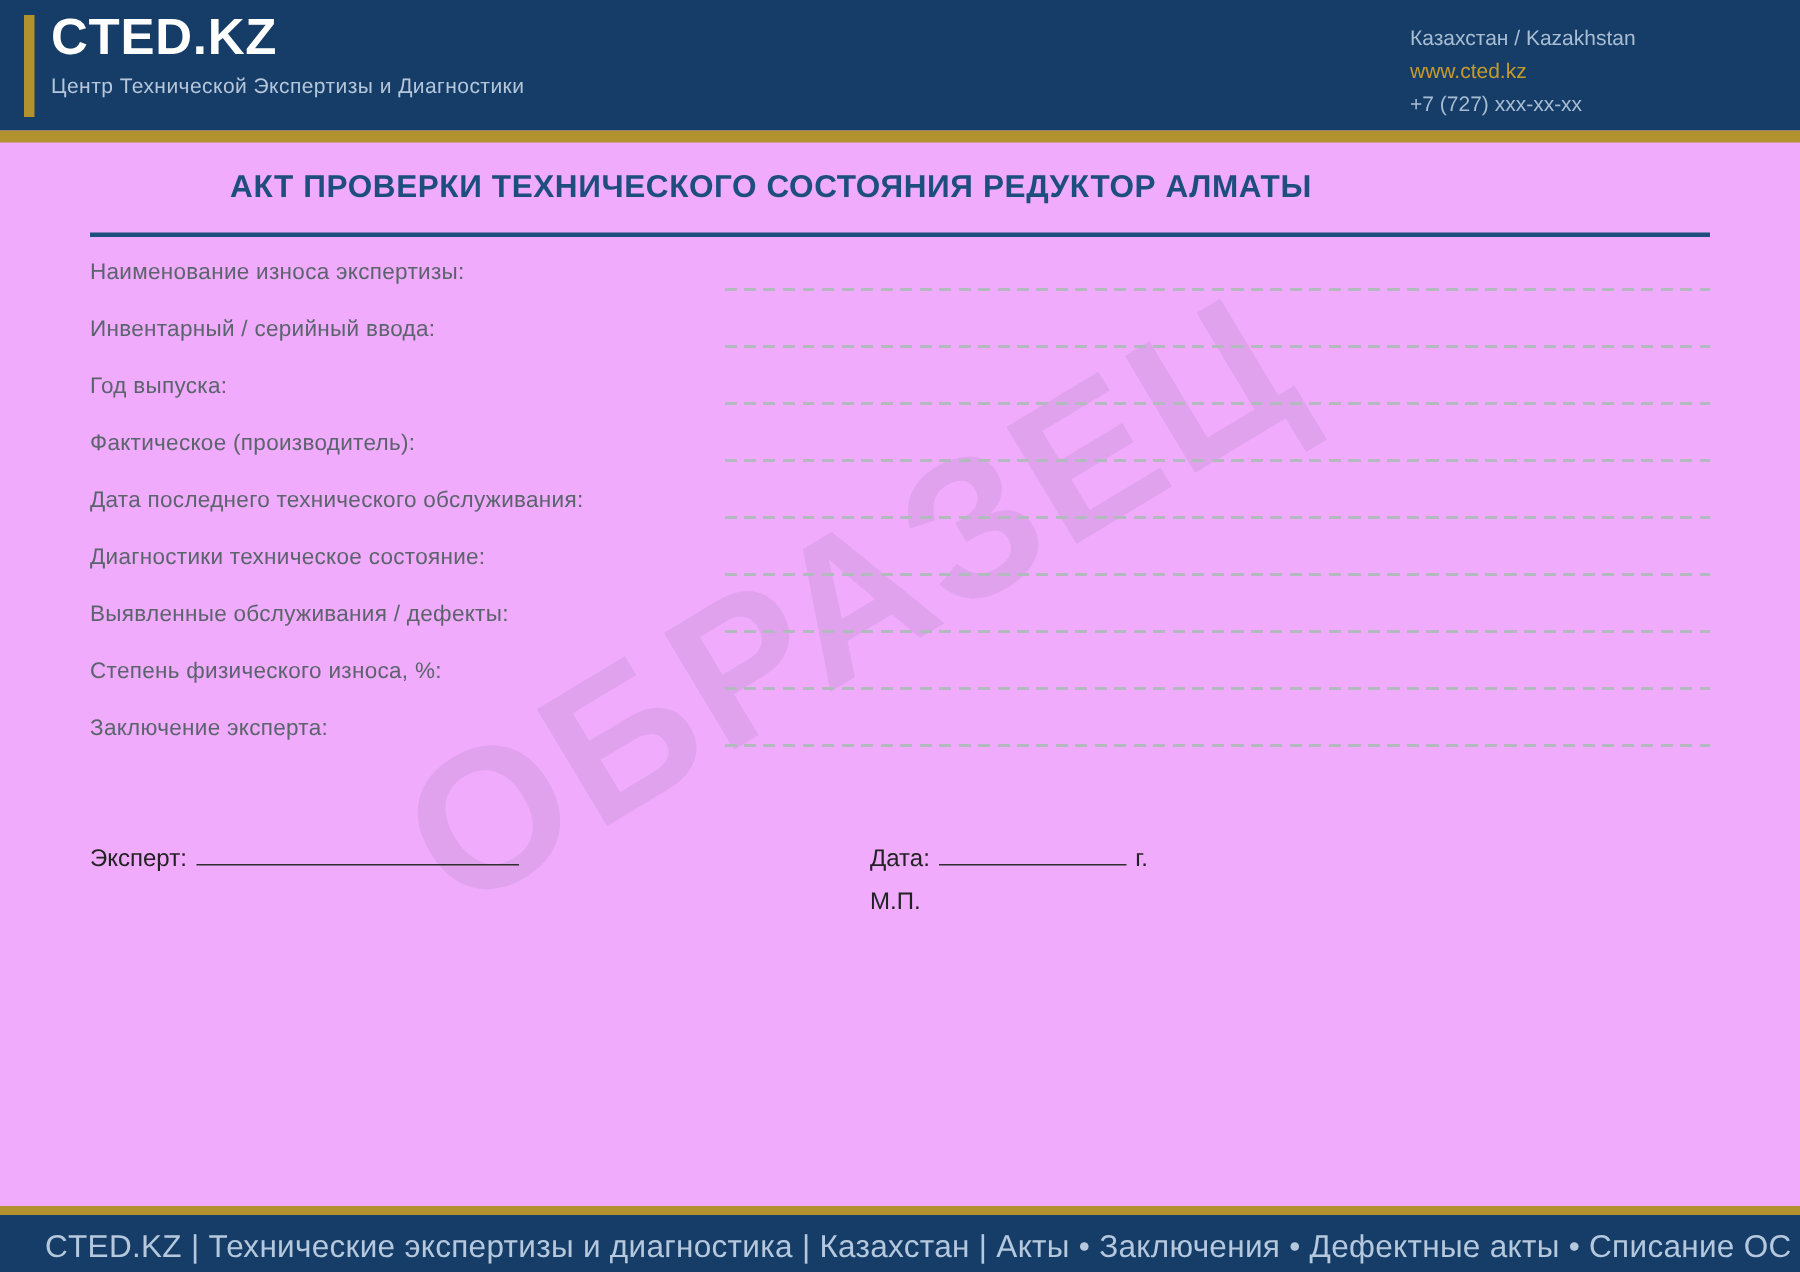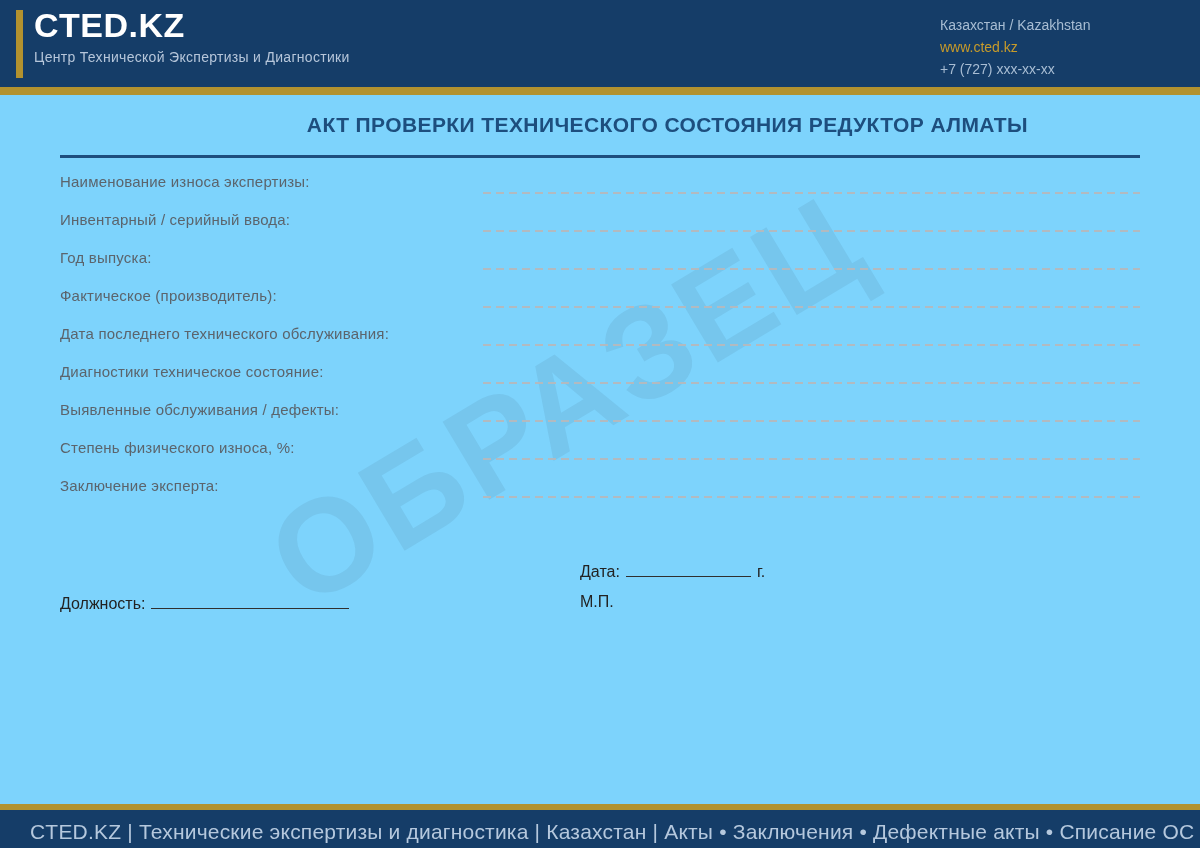--- a/index.html
+++ b/index.html
@@ -1,29 +1,29 @@
 <!DOCTYPE html>
 <html><head>
 <meta charset="utf-8">
 <style>
   html,body{margin:0;padding:0;background:#fff;}
   .page{
-    position:relative;width:1200px;height:848px;background:#7dd3fc;overflow:hidden;
+    position:relative;width:1200px;height:848px;background:#f0abfc;overflow:hidden;
     font-family:"Liberation Sans","DejaVu Sans",sans-serif;
   }
   
   .header{position:absolute;top:0;left:0;width:1200px;height:87px;background:#153d68;}
   .accent{position:absolute;left:16px;top:10px;width:7px;height:68px;background:#b2922f;}
   .logo{position:absolute;left:34px;top:6px;font-size:34px;font-weight:700;color:#ffffff;letter-spacing:.5px;}
   .subtitle{position:absolute;left:34px;top:49px;font-size:14px;color:#b6c6da;letter-spacing:.3px;}
   .contact{position:absolute;left:940px;top:14px;font-size:14px;line-height:22px;color:#a8bdd3;}
   .contact .link{color:#c79b2a;}
   .gold-band{position:absolute;top:87px;left:0;width:1200px;height:8px;background:#b2922f;}
   
-  .doc-title{position:absolute;top:113px;left:0;width:1028px;margin:0;text-align:right;
+  .doc-title{position:absolute;top:113px;left:0;width:1028px;margin:0;text-align:center;
     font-size:21px;font-weight:700;color:#1d4e7e;letter-spacing:.4px;}
   .title-rule{position:absolute;top:155px;left:60px;width:1080px;height:3px;background:#1d4e7e;}
   
   .watermark{position:absolute;left:567px;top:400px;transform:translate(-50%,-50%) rotate(-31deg);
     font-size:132px;font-weight:700;color:rgba(40,50,70,0.08);letter-spacing:4px;white-space:nowrap;z-index:0;}
   
   .fields{position:absolute;top:170px;left:60px;width:1080px;z-index:1;}
   .field-row{position:relative;height:38px;}
   .flabel{position:absolute;left:0;top:3px;font-size:15px;color:#5b646c;letter-spacing:.2px;}
   .fline{position:absolute;left:423px;right:0;top:22px;height:2px;
@@ -97,22 +97,22 @@
       <span class="flabel">Степень физического износа, %:</span>
       <span class="fline"></span>
     </div>
     <div class="field-row">
       <span class="flabel">Заключение эксперта:</span>
       <span class="fline"></span>
     </div>
   </div>
 
   <div class="sig">
-    <div class="sig-item sig-position">
-      <span>Должность:</span><span class="uline u198"></span>
+    <div class="sig-item sig-expert">
+      <span>Эксперт:</span><span class="uline u215"></span>
     </div>
     <div class="sig-item sig-date">
       <span>Дата:</span><span class="uline u125"></span><span>г.</span>
     </div>
     <div class="sig-item sig-stamp">М.П.</div>
   </div>
 
   <div class="footer-gold"></div>
   <footer class="footer">
     <span class="footer-text">CTED.KZ  |  Технические экспертизы и диагностика  |  Казахстан  |  Акты • Заключения • Дефектные акты • Списание ОС</span>

